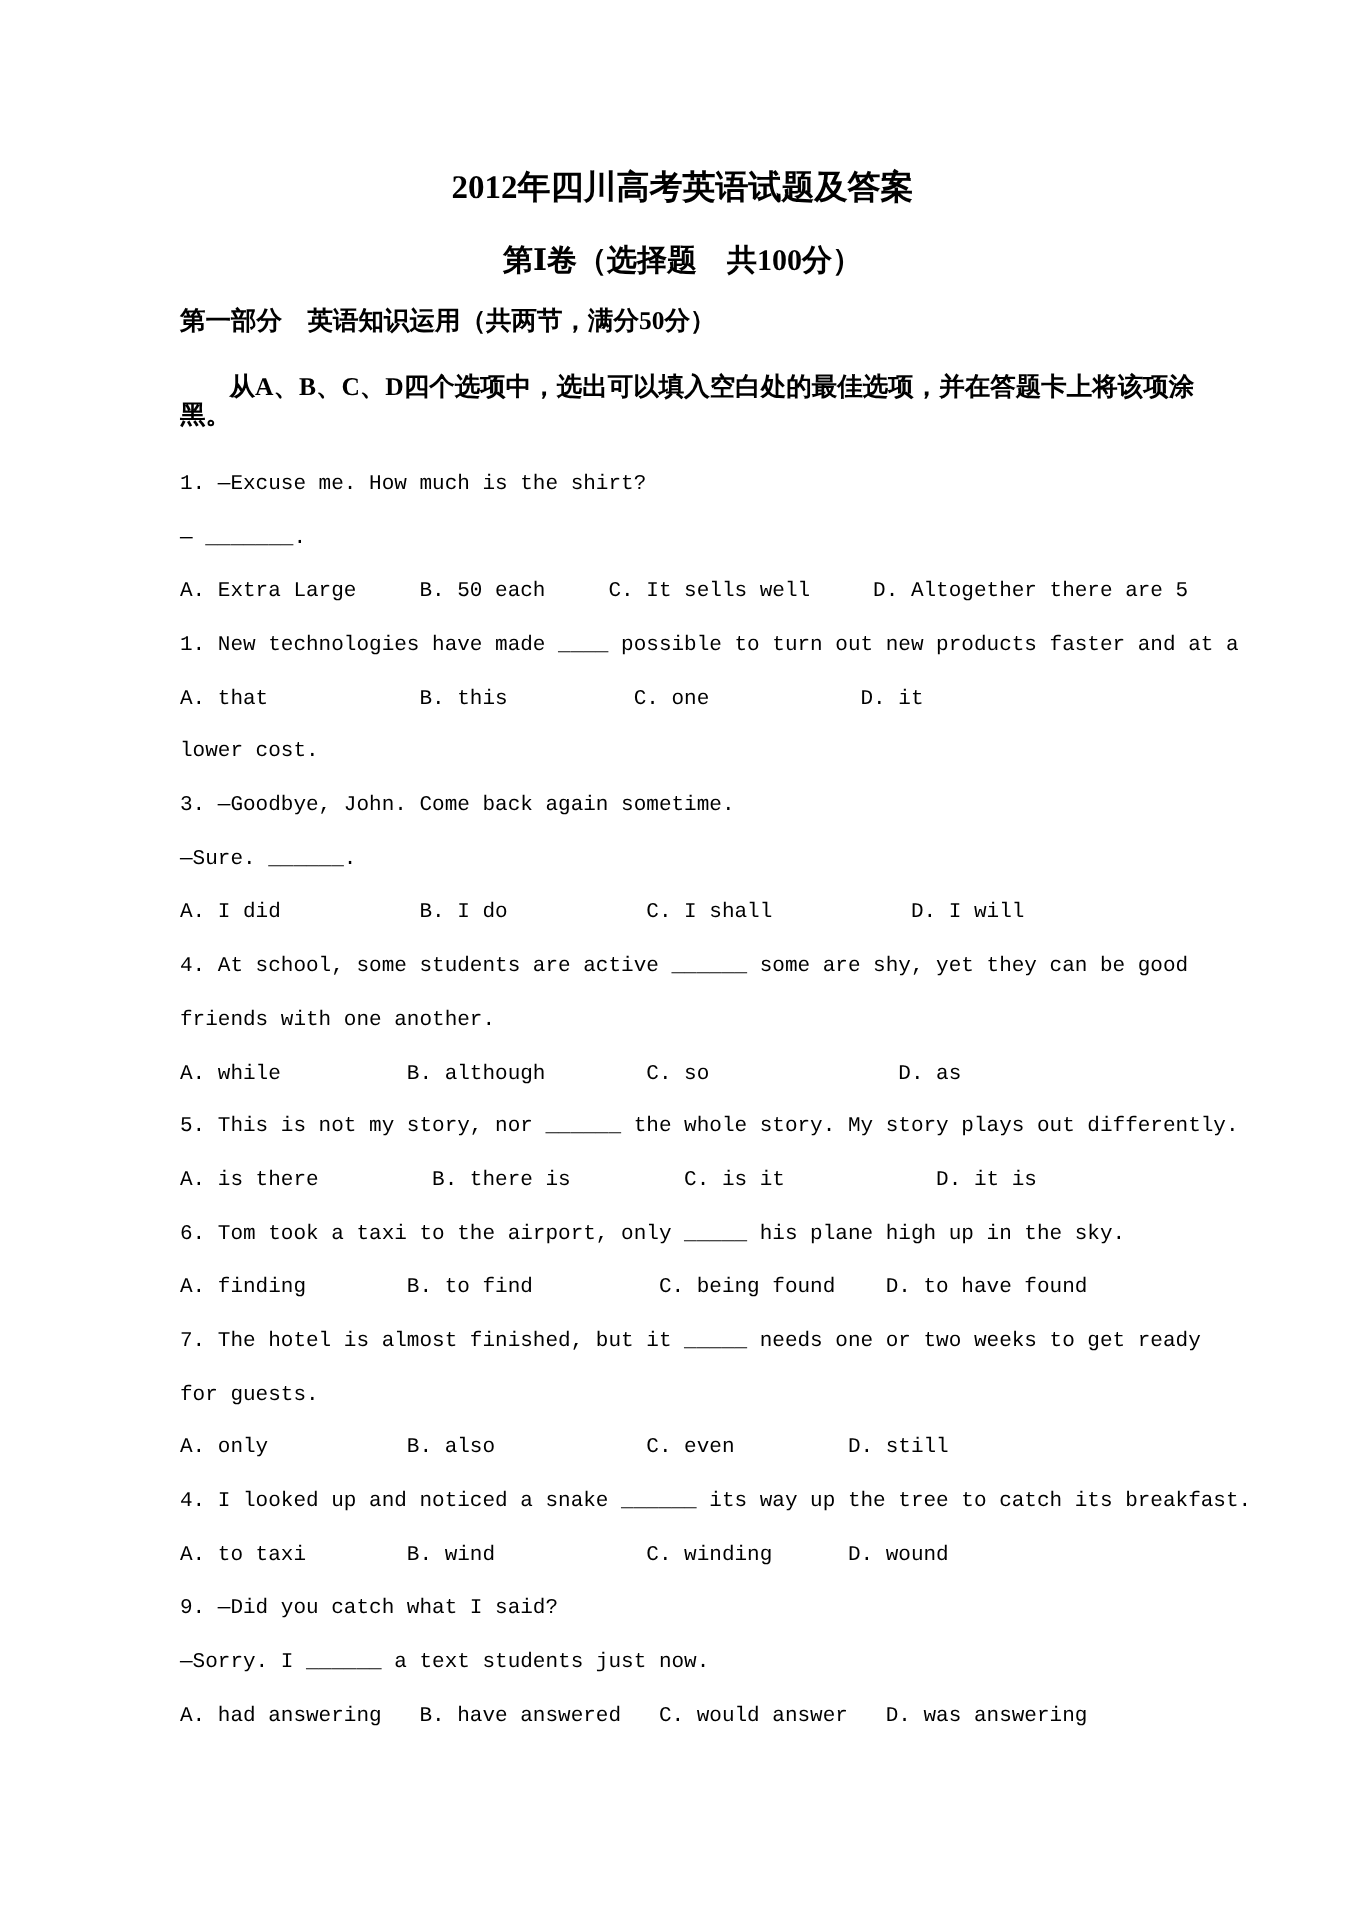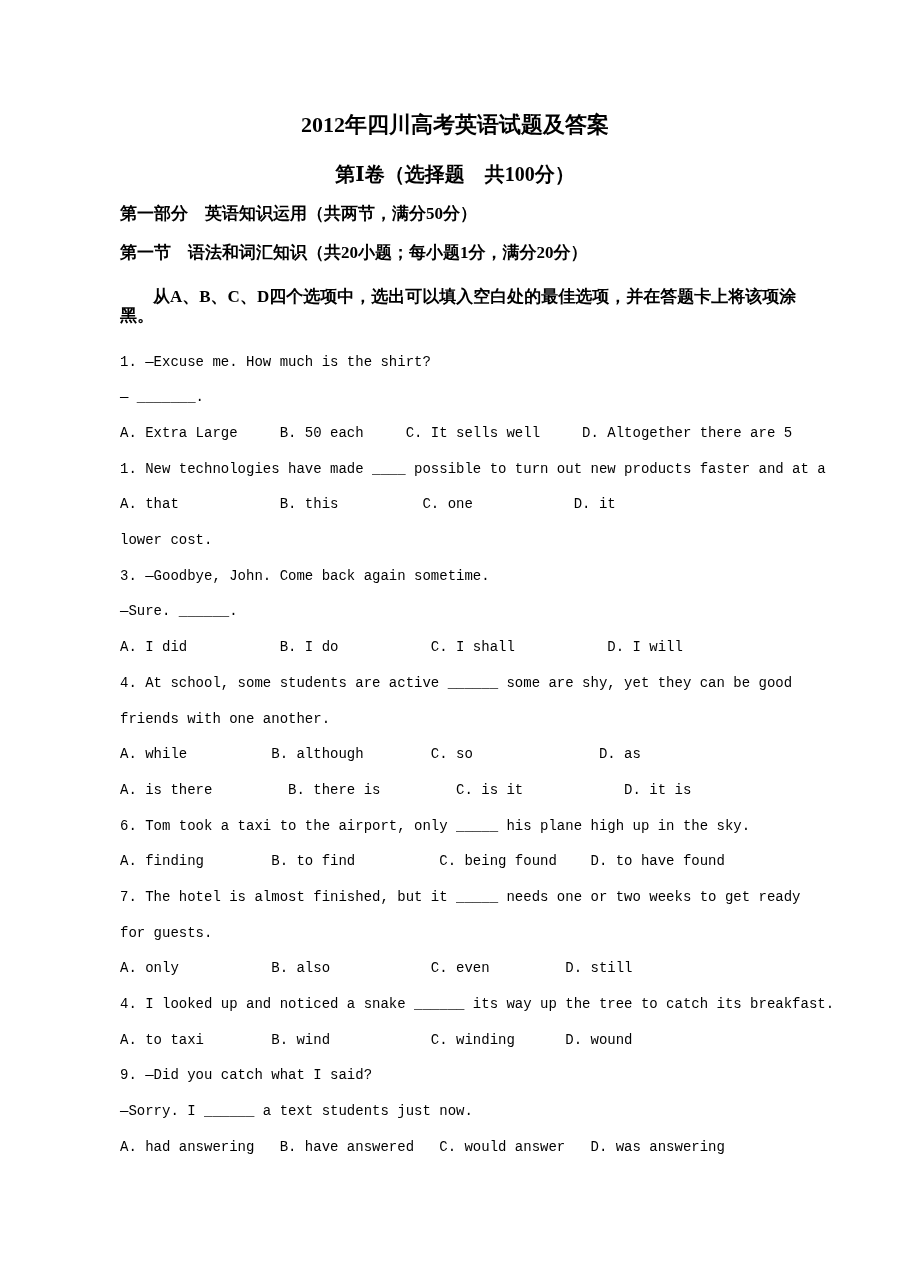--- a/index.html
+++ b/index.html
@@ -59,35 +59,35 @@
     white-space: pre;
   }
 </style>
 </head>
 <body>
 
 <div class="page">
   <h1 class="title">2012年四川高考英语试题及答案</h1>
   <h2 class="subtitle">第Ⅰ卷（选择题　共100分）</h2>
   <div class="heading">第一部分　英语知识运用（共两节，满分50分）</div>
-  <div class="heading">第一节　语法和词汇知识（共20小题；每小题1分，满分20分）</div>
   <div class="instruction">从A、B、C、D四个选项中，选出可以填入空白处的最佳选项，并在答题卡上将该项涂黑。</div>
   <div id="lines" class="lines">
       <div class="qline">1. —Excuse me. How much is the shirt?</div>
       <div class="qline">— _______.</div>
       <div class="qline">A. Extra Large     B. 50 each     C. It sells well     D. Altogether there are 5</div>
       <div class="qline">1. New technologies have made ____ possible to turn out new products faster and at a</div>
       <div class="qline">A. that            B. this          C. one            D. it</div>
       <div class="qline">lower cost.</div>
       <div class="qline">3. —Goodbye, John. Come back again sometime.</div>
       <div class="qline">—Sure. ______.</div>
       <div class="qline">A. I did           B. I do           C. I shall           D. I will</div>
       <div class="qline">4. At school, some students are active ______ some are shy, yet they can be good</div>
       <div class="qline">friends with one another.</div>
       <div class="qline">A. while          B. although        C. so               D. as</div>
+      <div class="qline">5. This is not my story, nor ______ the whole story. My story plays out differently.</div>
       <div class="qline">A. is there         B. there is         C. is it            D. it is</div>
       <div class="qline">6. Tom took a taxi to the airport, only _____ his plane high up in the sky.</div>
       <div class="qline">A. finding        B. to find          C. being found    D. to have found</div>
       <div class="qline">7. The hotel is almost finished, but it _____ needs one or two weeks to get ready</div>
       <div class="qline">for guests.</div>
       <div class="qline">A. only           B. also            C. even         D. still</div>
       <div class="qline">4. I looked up and noticed a snake ______ its way up the tree to catch its breakfast.</div>
       <div class="qline">A. to taxi        B. wind            C. winding      D. wound</div>
       <div class="qline">9. —Did you catch what I said?</div>
       <div class="qline">—Sorry. I ______ a text students just now.</div>

